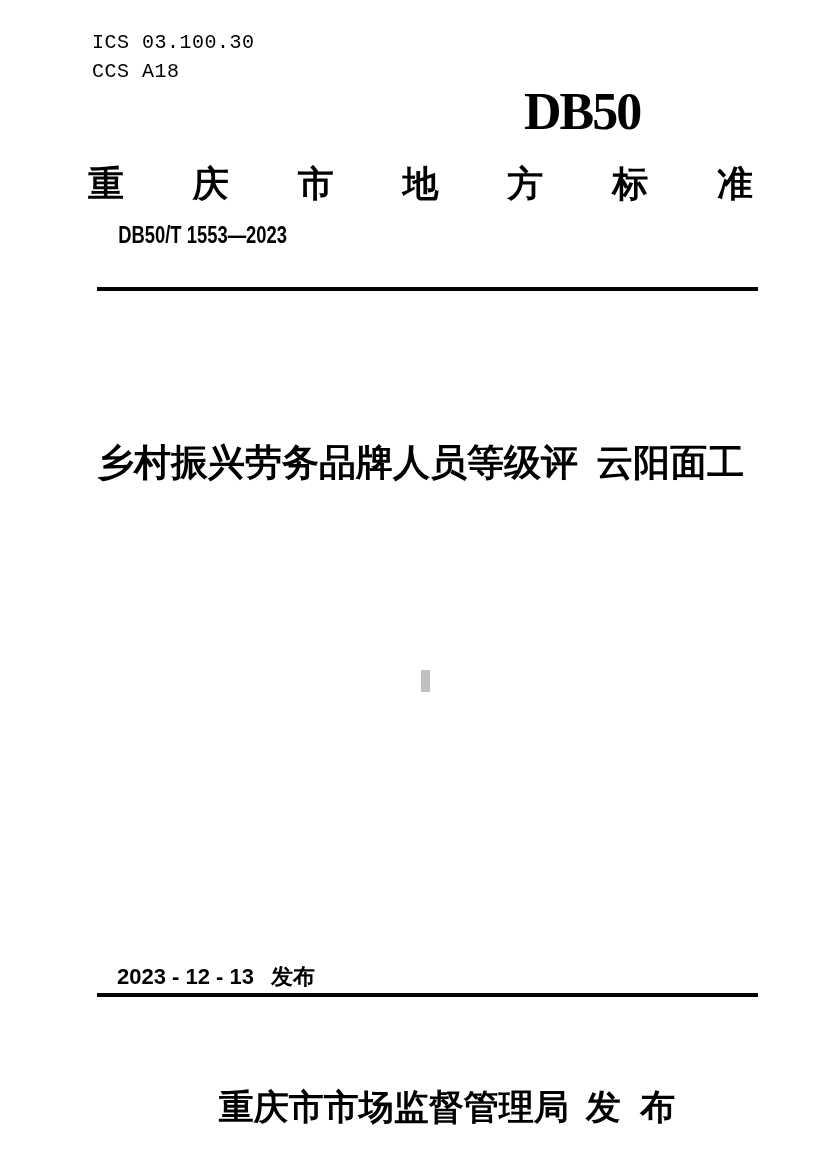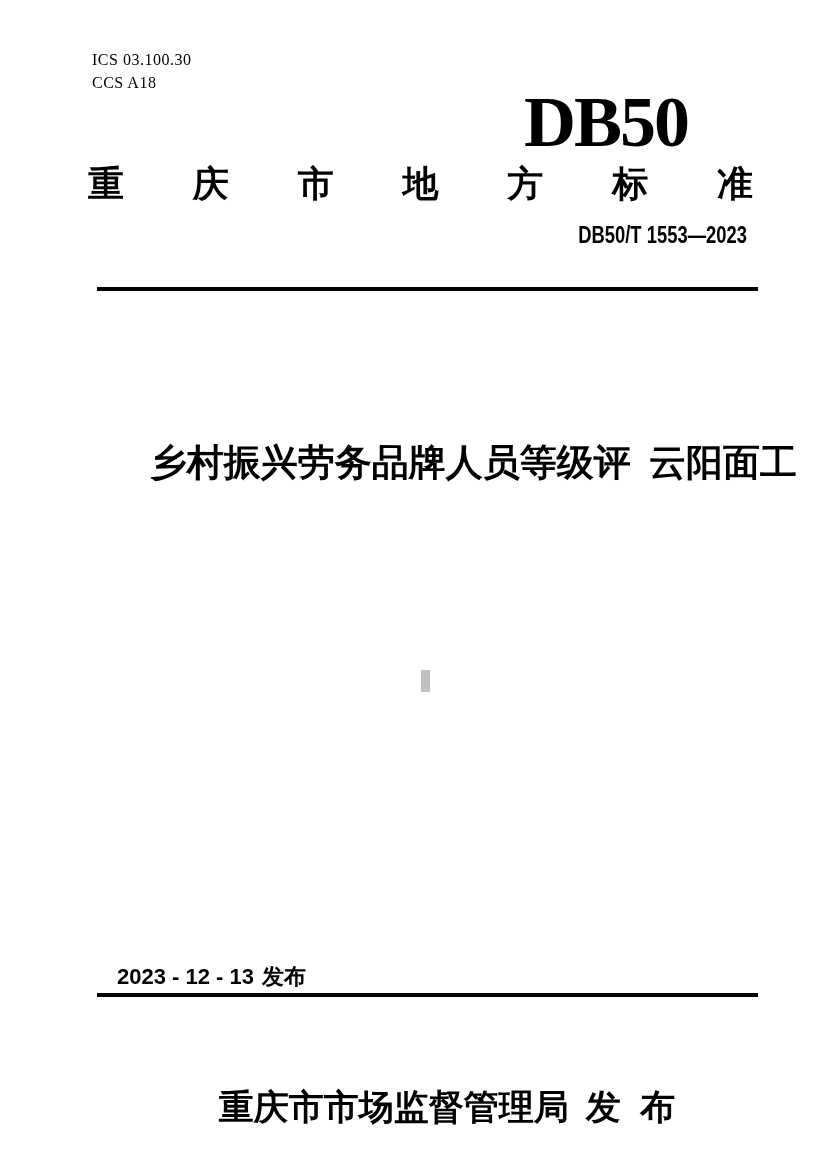--- a/index.html
+++ b/index.html
@@ -9,56 +9,56 @@
     height: 1151px;
     background: #ffffff;
     color: #000000;
     font-family: "Liberation Sans", sans-serif;
     overflow: hidden;
   }
   
   .ics-block {
     position: absolute;
     left: 92px;
-    top: 48px;
-    font-family: Liberation Serif, serif;
-    font-size: 16px;
+    top: 28px;
+    font-family: Liberation Mono, monospace;
+    font-size: 20px;
     line-height: 1.45;
     letter-spacing: 0.5px;
   }
   
   .db-logo {
     position: absolute;
     left: 524px;
     top: 86px;
     font-family: "Liberation Serif", serif;
-    font-size: 72px;
+    font-size: 52px;
     font-weight: 900;
     letter-spacing: -2px;
     line-height: 1;
   }
   
   .standard-type {
     position: absolute;
     left: 88px;
     top: 166px;
     width: 665px;
     display: flex;
     justify-content: space-between;
     font-size: 36px;
     font-weight: 700;
     line-height: 1;
   }
   
   .standard-number-row {
     position: absolute;
-    left: 100px;
+    left: 76px;
     top: 223px;
     width: 647px;
-    text-align: right;
+    text-align: left;
     font-size: 23px;
     font-weight: 700;
     line-height: 1.1;
   }
   .standard-number-row .condensed {
     display: inline-block;
     transform: scaleX(0.8);
     transform-origin: right center;
     white-space: pre;
   }
@@ -70,27 +70,26 @@
     background: #000000;
   }
   .rule-top { top: 287px; }
   .rule-bottom { top: 993px; }
   
   .doc-title {
     position: absolute;
     left: 97px;
     top: 441px;
     width: 661px;
-    text-align: right;
+    text-align: left;
     font-size: 37px;
     font-weight: 700;
     line-height: 1.2;
     word-spacing: 8px;
     white-space: nowrap;
-    margin-left: 39px;
   }
   
   .placeholder-block {
     position: absolute;
     left: 421px;
     top: 670px;
     width: 9px;
     height: 22px;
     background: #bfbfbf;
   }
@@ -102,21 +101,21 @@
     width: 661px;
     box-sizing: border-box;
     padding: 0 4px 0 20px;
     display: flex;
     justify-content: space-between;
     font-size: 22px;
     font-weight: 700;
     line-height: 1.2;
   }
   .dates-row .date { white-space: pre; }
-  .dates-row .date-group { display: flex; gap: 8px; }
+  .dates-row .date-group { display: flex; gap: 17px; }
   
   .publisher-row {
     position: absolute;
     left: 97px;
     top: 1044px;
     width: 661px;
     text-align: center;
     font-size: 35px;
     font-weight: 700;
     line-height: 1.2;

